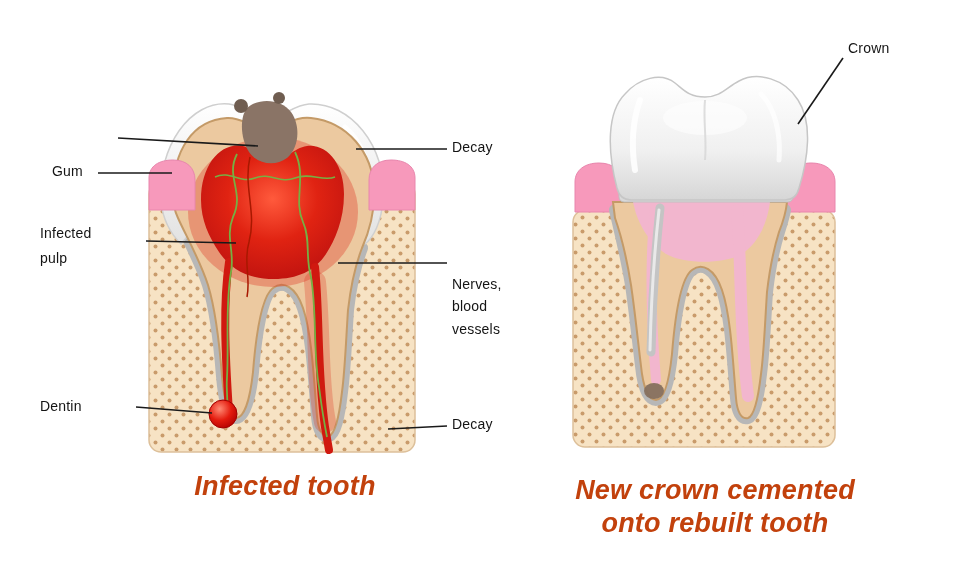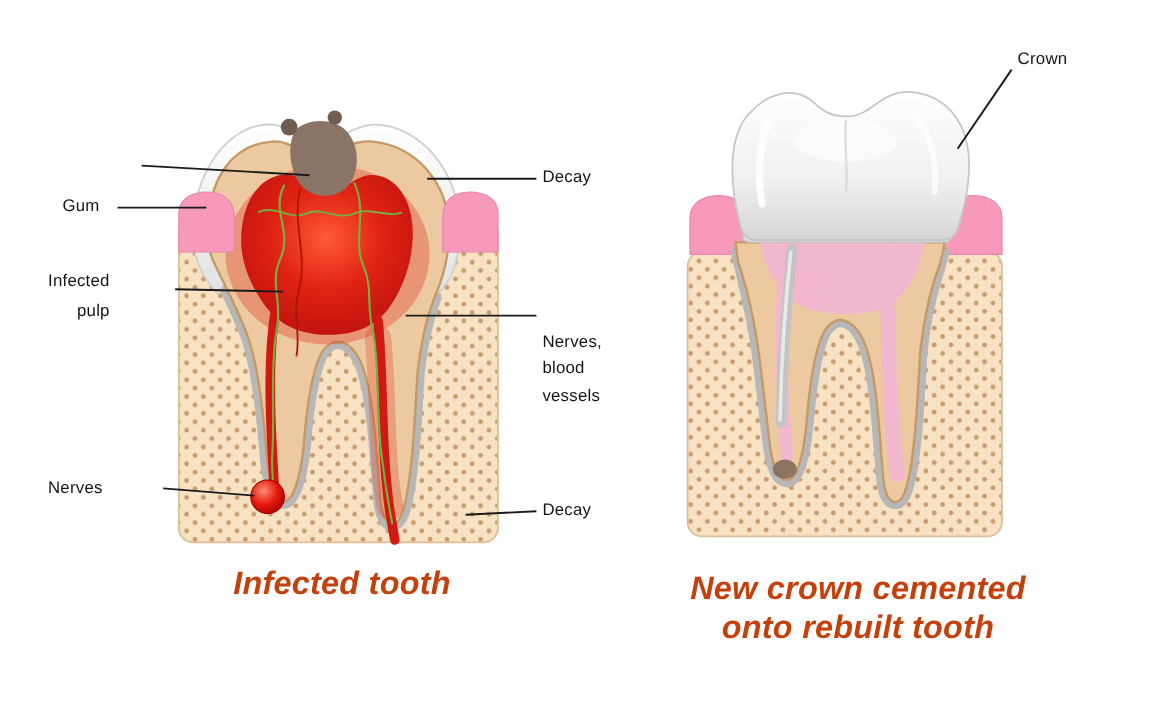--- a/index.html
+++ b/index.html
@@ -147,23 +147,23 @@
     <line x1="98" y1="173" x2="172" y2="173" stroke="#1a1a1a" stroke-width="1.6"></line>
     <line x1="146" y1="241" x2="236" y2="243" stroke="#1a1a1a" stroke-width="1.6"></line>
     <line x1="136" y1="407" x2="212" y2="413" stroke="#1a1a1a" stroke-width="1.6"></line>
     <line x1="447" y1="149" x2="356" y2="149" stroke="#1a1a1a" stroke-width="1.6"></line>
     <line x1="447" y1="263" x2="338" y2="263" stroke="#1a1a1a" stroke-width="1.6"></line>
     <line x1="447" y1="426" x2="388" y2="429" stroke="#1a1a1a" stroke-width="1.6"></line>
     <line x1="843" y1="58" x2="798" y2="124" stroke="#1a1a1a" stroke-width="1.6"></line>
   </svg>
 
   <div class="label" style="left:52px;top:159px;">Gum</div>
-  <div class="label" style="left:40px;top:221px;text-align:right;">Infected
+  <div class="label" style="left:40px;top:221px;">Infected
 pulp</div>
-  <div class="label" style="left:40px;top:394px;">Nerves</div>
+  <div class="label" style="left:40px;top:394px;">Dentin</div>
   <div class="label" style="left:452px;top:135px;">Decay</div>
   <div class="label tight" style="left:452px;top:245px;">Nerves,
 blood
 vessels</div>
   <div class="label" style="left:452px;top:412px;">Decay</div>
   <div class="label" style="left:848px;top:36px;">Crown</div>
 
   <div class="caption" style="left:145px;top:470px;width:280px;">Infected tooth</div>
   <div class="caption" style="left:545px;top:474px;width:340px;">New crown cemented
 onto rebuilt tooth</div>

